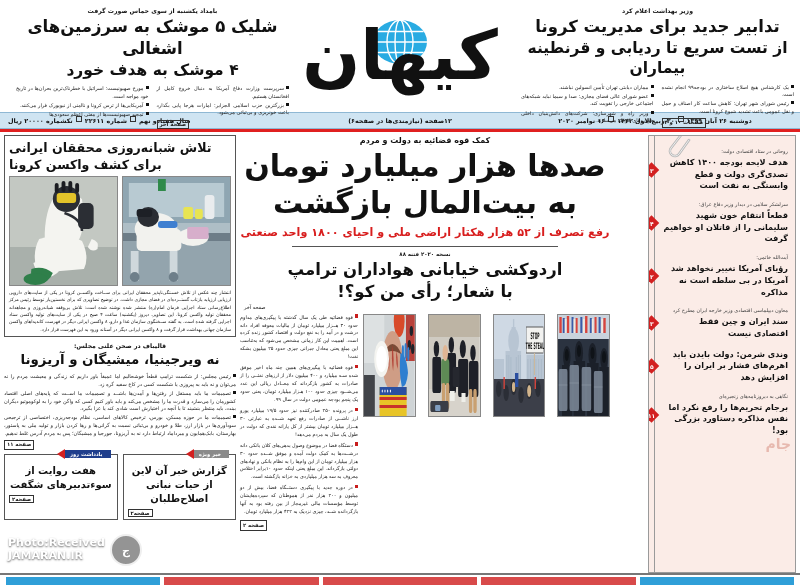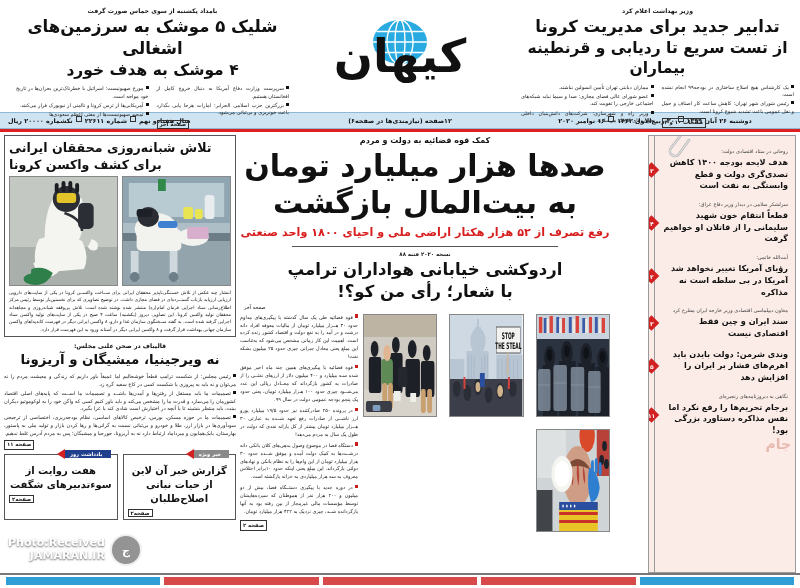--- a/index.html
+++ b/index.html
@@ -25,21 +25,21 @@
   .mh-head.small{font-size:15.5px;}
 
   .bullets{display:flex;gap:8px;margin-top:5px;}
   .bcol{flex:1;}
   .bline{font-size:5.1px;line-height:1.5;text-align:justify;margin-bottom:1.5px;color:#1a1a1a;}
   .bline .sq{display:inline-block;width:3px;height:3px;background:#111;margin-left:2px;vertical-align:1px;}
   .pgref{font-size:5.3px;font-weight:bold;border:.5px solid #333;padding:0 2px;display:inline-block;margin-top:1px;}
 
   
   .logo-wrap{position:absolute;inset:0;display:flex;align-items:center;justify-content:center;}
-  .logo-text{font-size:46px;font-weight:bold;line-height:1;letter-spacing:-2px;
+  .logo-text{font-size:68px;font-weight:bold;line-height:1;letter-spacing:-2px;
     font-family:"DejaVu Sans","Liberation Sans",sans-serif;position:relative;z-index:2;}
   .globe{position:absolute;top:18px;left:50%;transform:translateX(-50%);z-index:1;}
 
   
   .datebar{height:15px;background:#cfe4f2;border-top:1px solid #8fb8d4;border-bottom:1px solid #8fb8d4;
     display:flex;align-items:center;font-size:6.4px;font-weight:bold;}
   .db-seg{box-sizing:border-box;padding:0 8px;}
   .db-right{width:290px;text-align:center;}
   .db-center{flex:1;text-align:center;}
   .db-left{width:290px;text-align:left;}
@@ -75,21 +75,21 @@
   .mid-edition{text-align:center;font-size:5.4px;font-weight:bold;margin-bottom:2px;}
   .mid-head2{text-align:center;font-size:16.5px;font-weight:bold;line-height:1.32;letter-spacing:-.4px;}
   .pgref2{font-size:5px;text-align:left;padding-left:4px;margin-top:1px;}
 
   .mid-lower{display:flex;gap:5px;margin-top:4px;}
   .mid-text{width:118px;flex:none;}
   .mid-photos{flex:1;}
   .para{font-size:4.9px;line-height:1.62;text-align:justify;margin-bottom:3px;color:#1b1b1b;}
   .para .sq{display:inline-block;width:3.2px;height:3.2px;background:#c81d1d;margin-left:2px;vertical-align:1px;}
 
-  .photogrid{display:grid;grid-template-columns:1fr 1fr 1fr;gap:12px;}
+  .photogrid{display:grid;grid-template-columns:1fr 1fr 1fr 1fr;gap:12px;}
   .ph{position:relative;border:1px solid #888;overflow:hidden;height:101px;}
   .ph.tall{height:101px;}
 
   
   .lbox{border:1px solid #555;box-sizing:border-box;padding:3px 4px;}
   .l-head{text-align:left;font-size:12.6px;font-weight:bold;line-height:1.35;letter-spacing:-.3px;}
   .l-photos{display:flex;gap:4px;margin-top:3px;}
   .l-ph{flex:1;height:108px;border:1px solid #888;position:relative;overflow:hidden;}
   .l-cap{font-size:4.6px;line-height:1.6;text-align:justify;margin-top:3px;}
   .l-kick{text-align:center;font-size:6.2px;font-weight:bold;margin:5px 0 2px 0;}
@@ -102,21 +102,21 @@
   .tag-lbl{font-size:5.2px;font-weight:bold;color:#fff;padding:1px 8px 1px 5px;line-height:1.25;}
   .tag-arrow{width:0;height:0;border-top:5px solid transparent;border-bottom:5px solid transparent;}
   .mini-title{text-align:center;font-size:10px;font-weight:bold;line-height:1.42;}
   .mini-pg{font-size:4.8px;text-align:left;margin-top:2px;}
 
   
   .wm{position:absolute;left:8px;bottom:22px;z-index:40;display:flex;align-items:center;gap:5px;}
   .wm-logo{width:28px;height:28px;border:2px solid rgba(255,255,255,.85);border-radius:50%;
     display:flex;align-items:center;justify-content:center;color:#fff;font-size:11px;font-weight:bold;
     background:rgba(60,60,60,.55);}
-  .wm-txt{color:#fff;font-size:11px;font-weight:bold;line-height:1.15;direction:ltr;text-align:right;
+  .wm-txt{color:#fff;font-size:11px;font-weight:bold;line-height:1.15;direction:ltr;text-align:left;
     text-shadow:0 1px 2px rgba(0,0,0,.6);}
 
   
   .botrule{height:2px;background:#777;}
   .botstrip{height:12px;display:flex;gap:4px;padding:2px 6px 0 6px;box-sizing:border-box;background:#fff;}
   .bs{flex:1;height:8px;}
 
   .clipped{overflow:hidden;}
 </style>
 </head>

